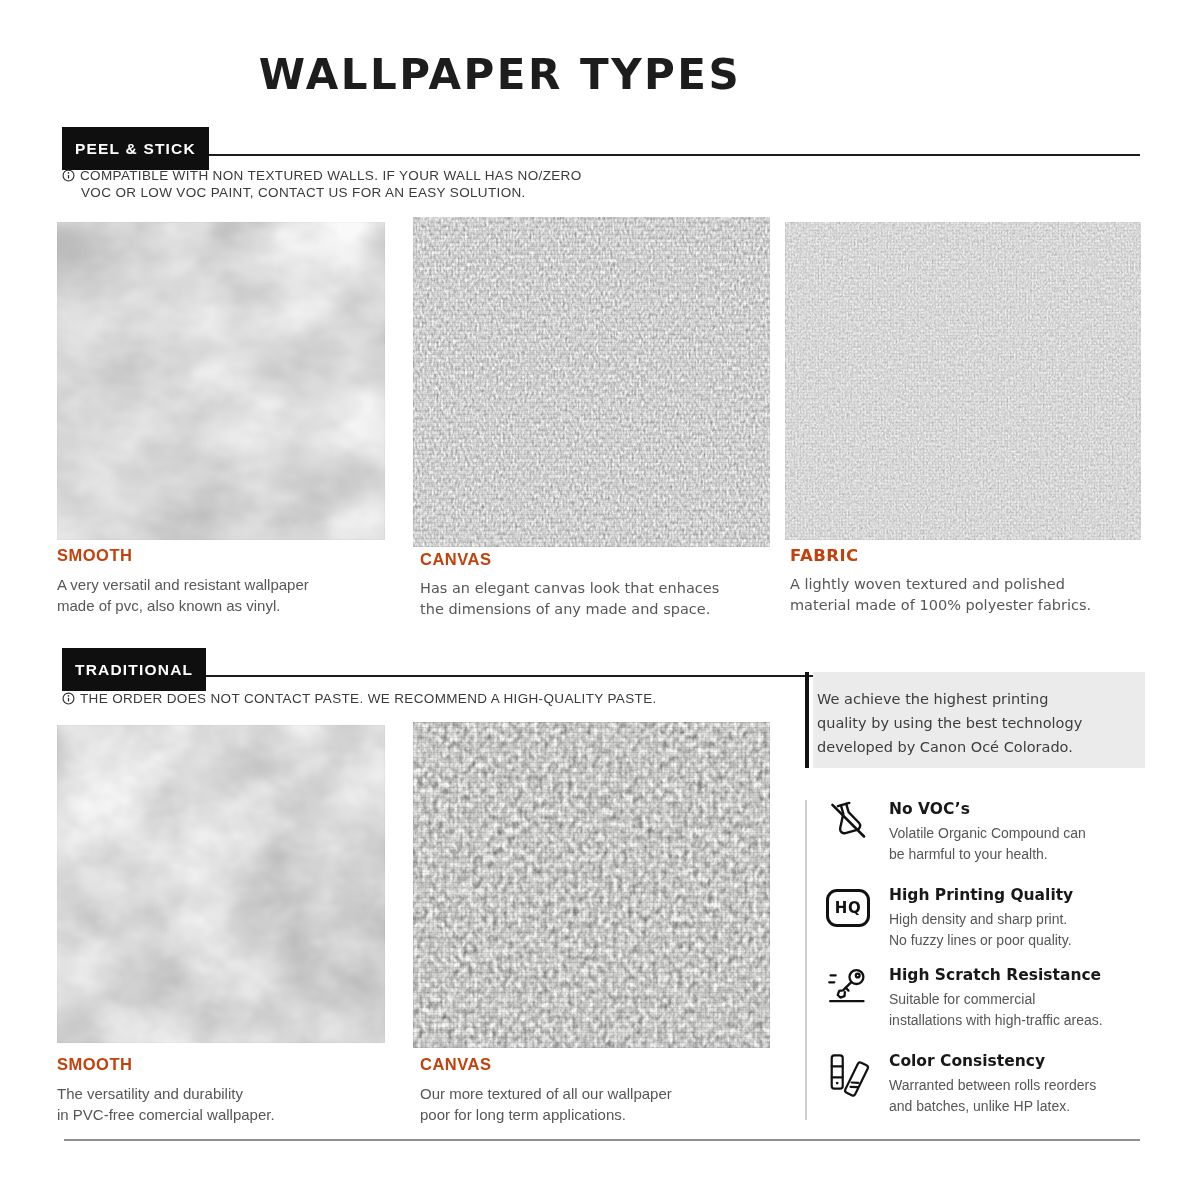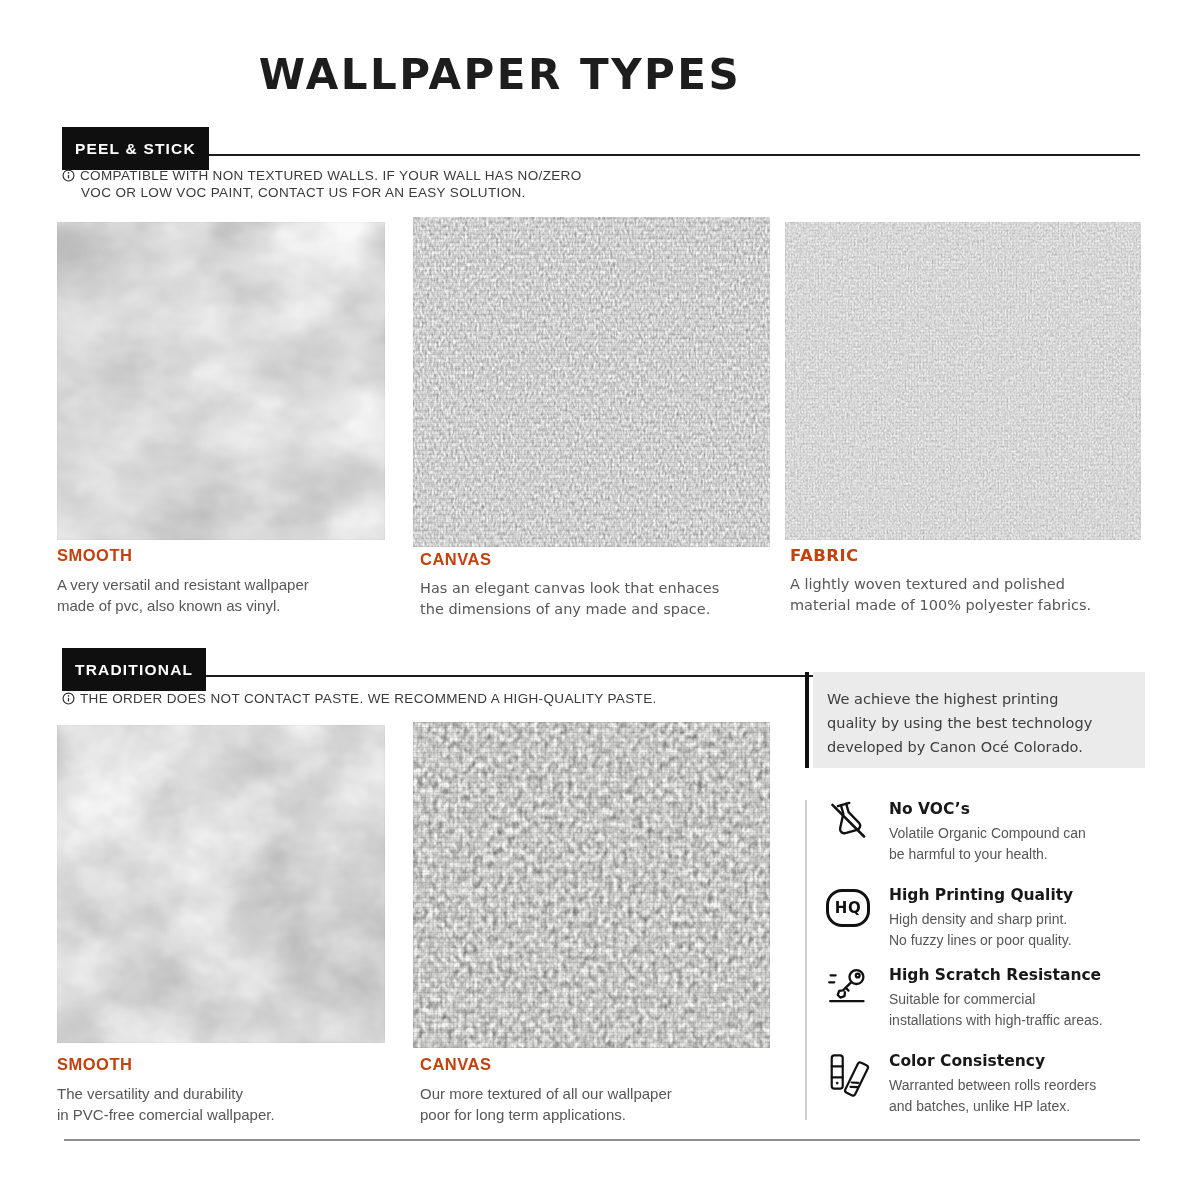--- a/index.html
+++ b/index.html
@@ -66,30 +66,30 @@
   .cap-s2{left:57px;top:1055px;}
   .cap-c2{left:420px;top:1055px;}
   .cap-title{font-size:16.5px;font-weight:700;letter-spacing:.5px;color:#c2410c;margin:0 0 9px 0;}
   .cap-desc{font-size:15px;line-height:21px;color:#575757;white-space:nowrap;}
   .geo{font-family:"DejaVu Sans",sans-serif;}
   .cap-c1 .cap-desc,.cap-f1 .cap-desc{font-family:"DejaVu Sans",sans-serif;font-size:14.5px;}
 
   
   .quote-bar{position:absolute;left:805px;top:672px;width:4px;height:96px;background:#111;}
   .quote-box{position:absolute;left:813px;top:672px;width:332px;height:96px;background:#ebebeb;
-             box-sizing:border-box;padding:15px 0 0 14px;
+             box-sizing:border-box;padding:15px 0 0 4px;
              font-family:"DejaVu Sans",sans-serif;font-size:14.5px;line-height:24px;color:#3d3d3d;}
 
   
   .vline{position:absolute;left:805px;top:800px;width:1.5px;height:320px;background:#cfcfcf;}
   .feat{position:absolute;left:826px;display:flex;gap:17px;}
   .f1{top:798px;} .f2{top:884px;} .f3{top:964px;} .f4{top:1050px;}
   .fi-box{flex:0 0 46px;width:46px;}
   .fi-svg{width:44px;height:44px;overflow:visible;}
-  .hq-badge{width:38px;height:32px;margin-top:5px;border:3px solid #111;border-radius:16px;
+  .hq-badge{width:38px;height:32px;margin-top:5px;border:3px solid #111;border-radius:11px;
             display:flex;align-items:center;justify-content:center;
             font-family:"DejaVu Sans",sans-serif;font-weight:800;font-size:15px;color:#111;letter-spacing:.5px;}
   .feat-title{font-family:"DejaVu Sans",sans-serif;font-size:15.5px;font-weight:700;color:#181818;
               margin:2px 0 5px 0;white-space:nowrap;}
   .feat-desc{font-size:14px;line-height:21px;color:#565656;white-space:nowrap;}
 
   
   .bottom-line{position:absolute;left:64px;top:1139px;width:1076px;height:2px;background:#8f8f8f;}
 </style>
 </head>

